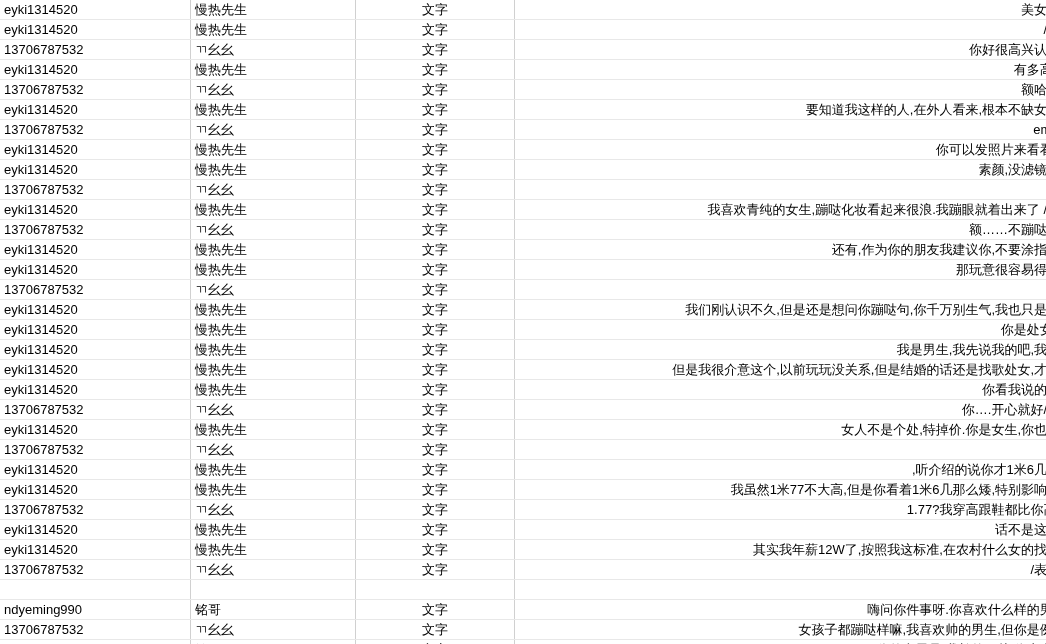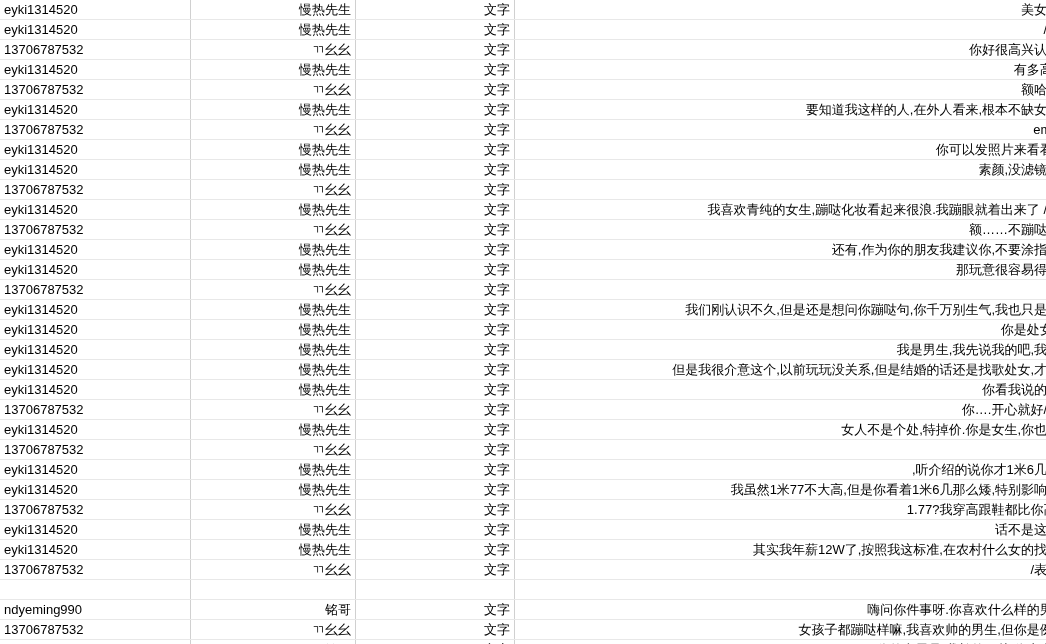--- a/index.html
+++ b/index.html
@@ -24,22 +24,22 @@
     height: 19px;
     line-height: 19px;
     padding: 0 4px;
     border-right: 1px solid #d0d0d0;
     border-bottom: 1px solid #e8e8e8;
     white-space: nowrap;
     overflow: hidden;
     font-size: 13px;
   }
   .col-a { width: 182px; }
-  .col-b { width: 156px; text-align: right; }
-  .col-c { width: 150px; text-align: right; padding-left: 8px; margin-top: 38px; }
+  .col-b { width: 156px; text-align: left; }
+  .col-c { width: 150px; text-align: center; padding-left: 8px; margin-top: 38px; }
   .col-d { width: 554px; text-align: right; padding-right: 10px; border-right: none; }
   tr.blank td {
     border-bottom: 1px solid #e8e8e8;
   }
   tr.blank td.col-d { }
 </style>
 </head>
 <body>
 
 <table class="sheet">

